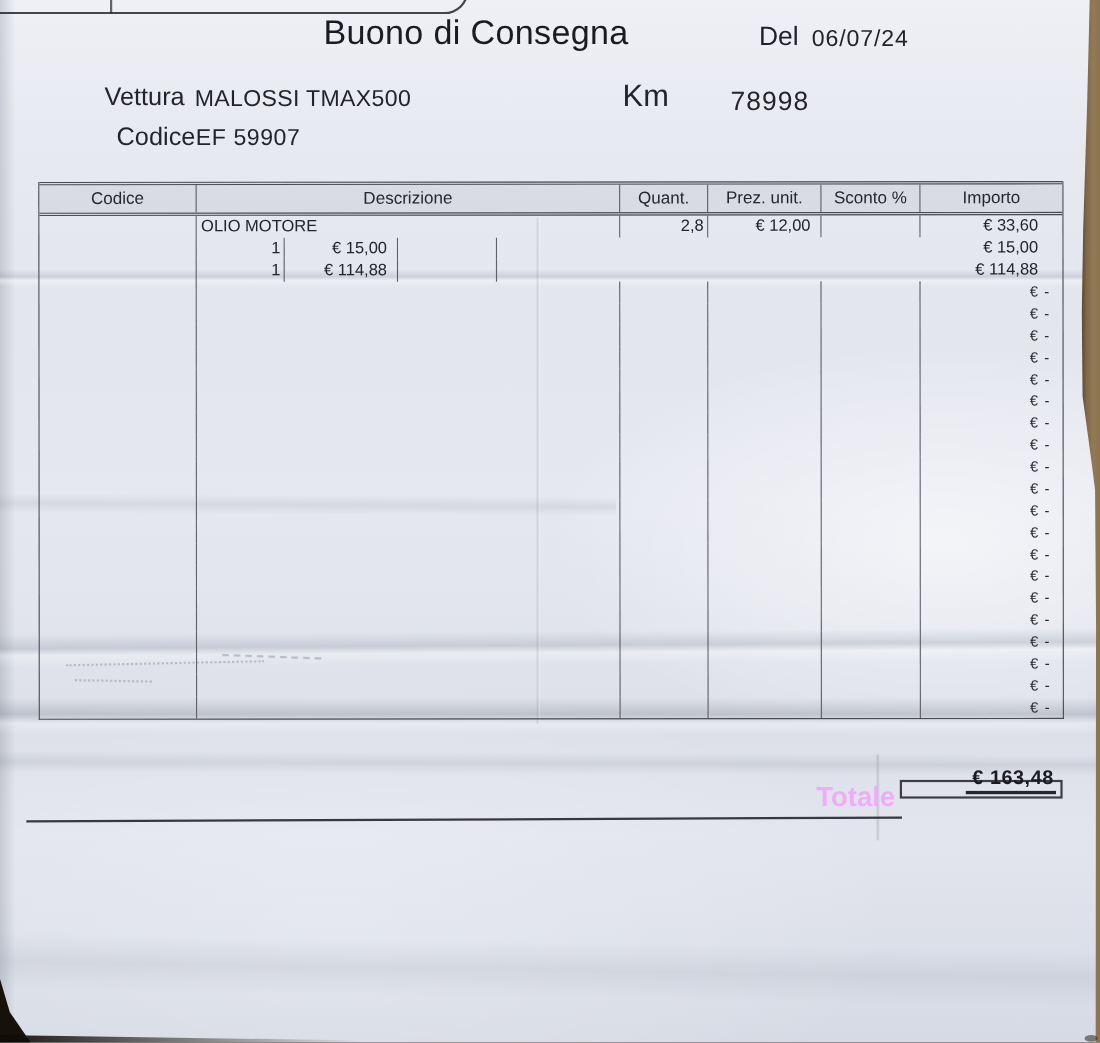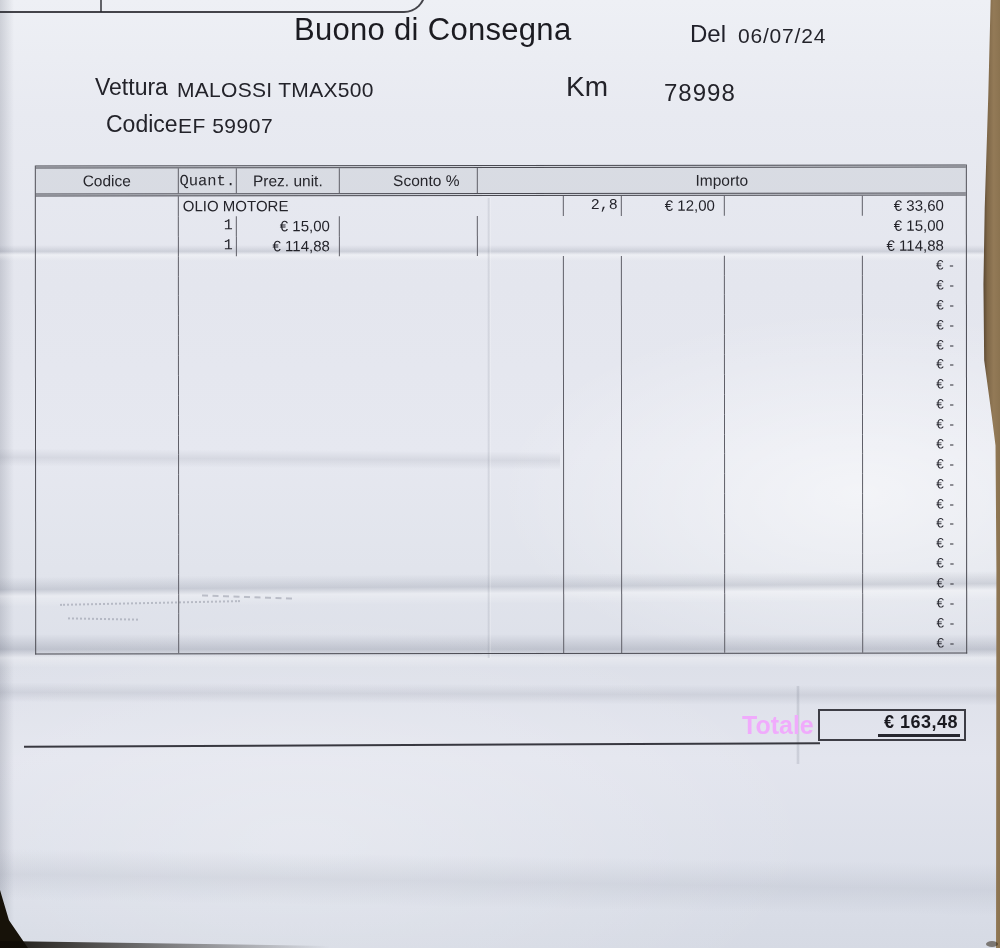--- a/index.html
+++ b/index.html
@@ -64,36 +64,36 @@
     transform:rotate(-0.05deg);display:flex;flex-direction:column;}
   .thead{display:flex;height:25px;flex:none;align-items:center;
     border-top:3px double #4a4a52;border-bottom:3px double #4a4a52;
     background:rgba(170,173,184,0.22);font-size:15.5px;color:#26262c;}
   .tbody{flex:1;display:flex;flex-direction:column;}
   .trow{display:flex;flex:1;align-items:center;font-size:15px;}
   .cell{height:100%;display:flex;align-items:center;box-sizing:border-box;border-right:1px solid #5f5f68;}
   .thead .cell{justify-content:center;}
   .c-codice{width:143px;flex:none;}
   .c-descr{width:385px;flex:none;padding-left:4px;}
-  .c-quant{width:58px;flex:none;justify-content:flex-end;padding-right:3px;font-family:Liberation Mono, monospace;}
+  .c-quant{width:80px;flex:none;justify-content:flex-end;padding-right:3px;}
   .c-prez{width:103px;flex:none;justify-content:flex-end;padding-right:9px;}
-  .c-sconto{width:102px;flex:none;margin-left:36px;}
+  .c-sconto{width:90px;flex:none;}
   .c-importo{flex:1;justify-content:flex-end;padding-right:22px;border-right:none;}
   .thead .c-descr,.thead .c-quant,.thead .c-prez,.thead .c-importo{padding:0;justify-content:center;}
   .empty-row .c-importo{font-size:13.5px;padding-right:11px;letter-spacing:1px;color:#2c2c34;}
 
   .handwriting{position:absolute;left:52px;top:592px;width:262px;height:38px;opacity:0.8;}
   .hw{position:absolute;border-bottom:2px dotted rgba(70,75,95,0.35);filter:blur(0.7px);}
   .hw1{left:8px;top:10px;width:180px;transform:rotate(-1.2deg);}
   .hw2{left:150px;top:4px;width:90px;transform:rotate(2deg);border-bottom-style:dashed;}
   .hw3{left:16px;top:26px;width:70px;transform:rotate(1deg);}
 
   .totale-line{position:absolute;left:24px;top:744px;width:796px;height:2px;background:#383840;transform:rotate(-0.25deg);}
   .totale-label{left:742px;top:711px;font-size:25px;font-weight:bold;color:#f0abfc;}
-  .totale-box{position:absolute;left:818px;top:709px;width:148px;height:32px;
+  .totale-box{position:absolute;left:818px;top:709px;width:148px;height:17px;
     border:2px solid #3d3d45;display:flex;align-items:flex-end;justify-content:flex-end;box-sizing:border-box;}
   .totale-value{font-size:18px;font-weight:bold;letter-spacing:0.5px;color:#1a1a20;
     border-bottom:3px solid #26262e;padding:0 2px 1px 6px;margin:0 4px 2px 0;}
 </style>
 </head>
 <body>
 
 <div class="paper">
   <div class="shade-left"></div>
   <div class="crease crease-1"></div>
@@ -116,20 +116,21 @@
 <div class="abs veh-label">Vettura</div>
 <div class="abs veh-value">MALOSSI TMAX500</div>
 <div class="abs km-label">Km</div>
 <div class="abs km-value">78998</div>
 <div class="abs plate-label">Codice</div>
 <div class="abs plate-value">EF 59907</div>
 
 <div class="tbl">
   <div class="thead">
     <div class="cell c-codice">Codice</div>
+    <div class="cell c-descr">Descrizione</div>
     <div class="cell c-quant">Quant.</div>
     <div class="cell c-prez">Prez. unit.</div>
     <div class="cell c-sconto">Sconto %</div>
     <div class="cell c-importo">Importo</div>
   </div>
   <div class="tbody">
       <div class="trow">
     <div class="cell c-codice"></div>
     <div class="cell c-descr">OLIO MOTORE</div>
     <div class="cell c-quant">2,8</div>

